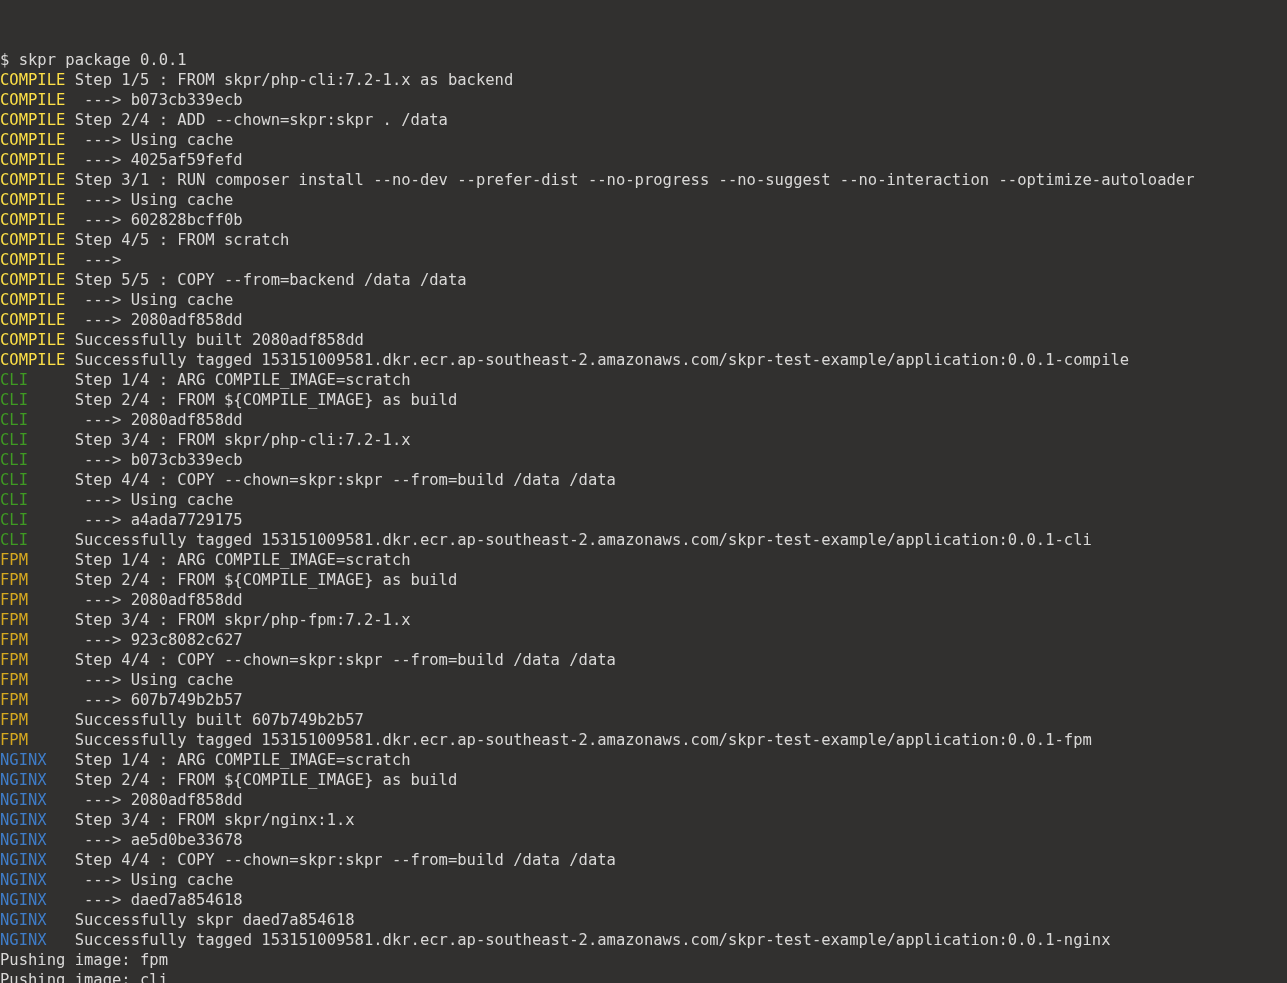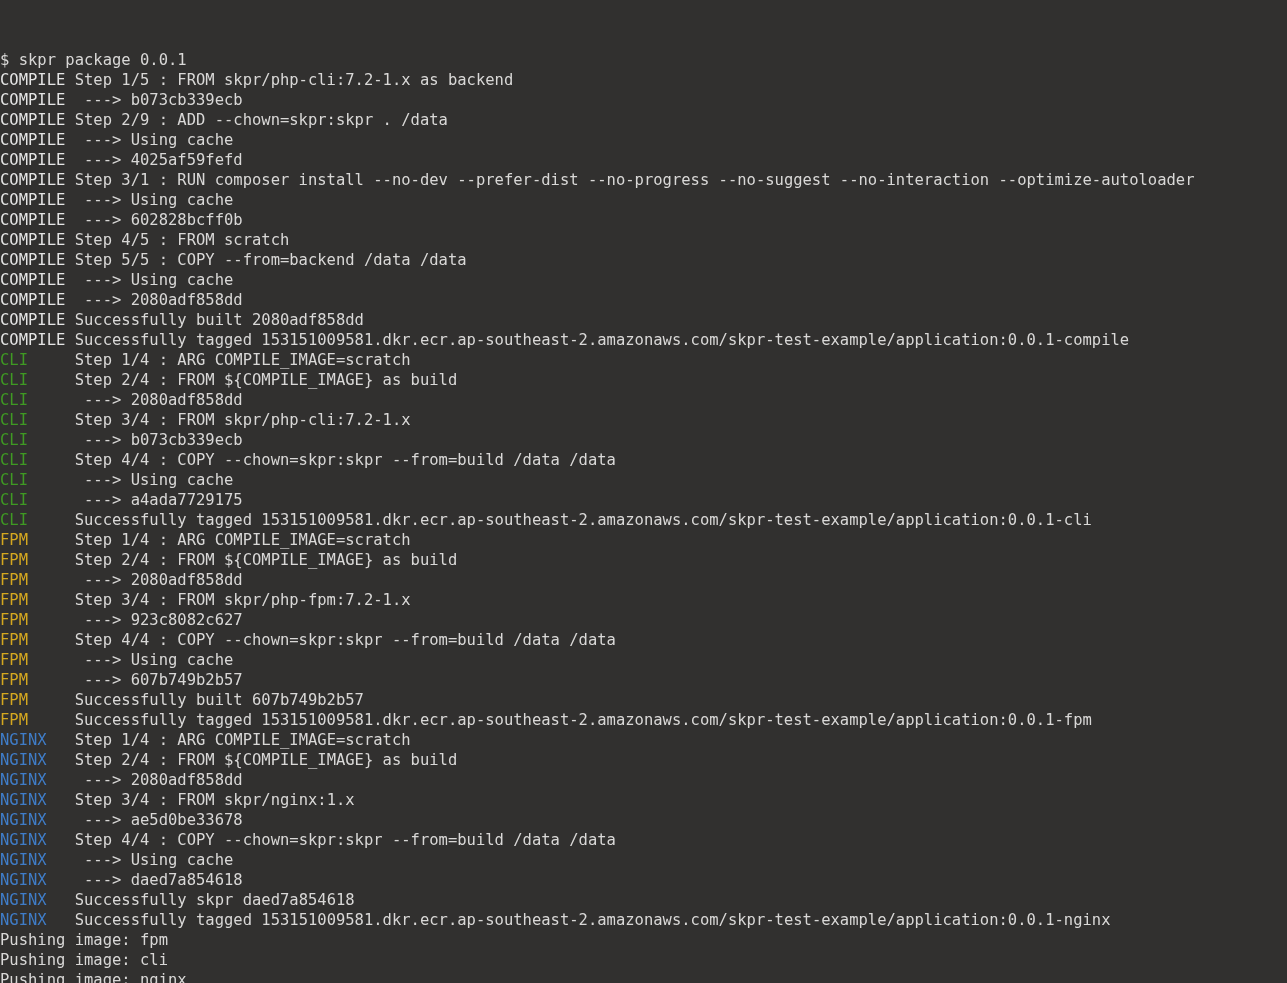--- a/index.html
+++ b/index.html
@@ -40,21 +40,21 @@
     height: 20px;
     line-height: 20px;
     font-size: 15.5px;
     white-space: pre;
     color: #d9d8d7;
     letter-spacing: 0px;
   }
   .tag {
     white-space: pre;
   }
-  .tag-compile { color: #e5e5e5; }
+  .tag-compile { color: #fde047; }
   .tag-cli     { color: #3f9a23; }
   .tag-fpm     { color: #d5a820; text-align: center; }
   .tag-nginx   { color: #3f7dc9; }
   .tag-none    { color: #d9d8d7; }
   .msg { color: #d9d8d7; }
   .ghost { color: #4a5d7a; }
 </style>
 </head>
 <body>
 
@@ -63,27 +63,28 @@
   <div id="scrollback-clip">
     <div class="term-line">
       <span class="tag ghost"></span>
     </div>
   </div>
 
   <div id="lines">
       <div class="term-line"><span class="tag tag-none"></span><span class="msg">$ skpr package 0.0.1</span></div>
       <div class="term-line"><span class="tag tag-compile">COMPILE</span><span class="msg"> Step 1/5 : FROM skpr/php-cli:7.2-1.x as backend</span></div>
       <div class="term-line"><span class="tag tag-compile">COMPILE</span><span class="msg">  ---&gt; b073cb339ecb</span></div>
-      <div class="term-line"><span class="tag tag-compile">COMPILE</span><span class="msg"> Step 2/9 : ADD --chown=skpr:skpr . /data</span></div>
+      <div class="term-line"><span class="tag tag-compile">COMPILE</span><span class="msg"> Step 2/4 : ADD --chown=skpr:skpr . /data</span></div>
       <div class="term-line"><span class="tag tag-compile">COMPILE</span><span class="msg">  ---&gt; Using cache</span></div>
       <div class="term-line"><span class="tag tag-compile">COMPILE</span><span class="msg">  ---&gt; 4025af59fefd</span></div>
       <div class="term-line"><span class="tag tag-compile">COMPILE</span><span class="msg"> Step 3/1 : RUN composer install --no-dev --prefer-dist --no-progress --no-suggest --no-interaction --optimize-autoloader</span></div>
       <div class="term-line"><span class="tag tag-compile">COMPILE</span><span class="msg">  ---&gt; Using cache</span></div>
       <div class="term-line"><span class="tag tag-compile">COMPILE</span><span class="msg">  ---&gt; 602828bcff0b</span></div>
       <div class="term-line"><span class="tag tag-compile">COMPILE</span><span class="msg"> Step 4/5 : FROM scratch</span></div>
+      <div class="term-line"><span class="tag tag-compile">COMPILE</span><span class="msg">  ---&gt; </span></div>
       <div class="term-line"><span class="tag tag-compile">COMPILE</span><span class="msg"> Step 5/5 : COPY --from=backend /data /data</span></div>
       <div class="term-line"><span class="tag tag-compile">COMPILE</span><span class="msg">  ---&gt; Using cache</span></div>
       <div class="term-line"><span class="tag tag-compile">COMPILE</span><span class="msg">  ---&gt; 2080adf858dd</span></div>
       <div class="term-line"><span class="tag tag-compile">COMPILE</span><span class="msg"> Successfully built 2080adf858dd</span></div>
       <div class="term-line"><span class="tag tag-compile">COMPILE</span><span class="msg"> Successfully tagged 153151009581.dkr.ecr.ap-southeast-2.amazonaws.com/skpr-test-example/application:0.0.1-compile</span></div>
       <div class="term-line"><span class="tag tag-cli">CLI</span><span class="msg">     Step 1/4 : ARG COMPILE_IMAGE=scratch</span></div>
       <div class="term-line"><span class="tag tag-cli">CLI</span><span class="msg">     Step 2/4 : FROM ${COMPILE_IMAGE} as build</span></div>
       <div class="term-line"><span class="tag tag-cli">CLI</span><span class="msg">      ---&gt; 2080adf858dd</span></div>
       <div class="term-line"><span class="tag tag-cli">CLI</span><span class="msg">     Step 3/4 : FROM skpr/php-cli:7.2-1.x</span></div>
       <div class="term-line"><span class="tag tag-cli">CLI</span><span class="msg">      ---&gt; b073cb339ecb</span></div>

